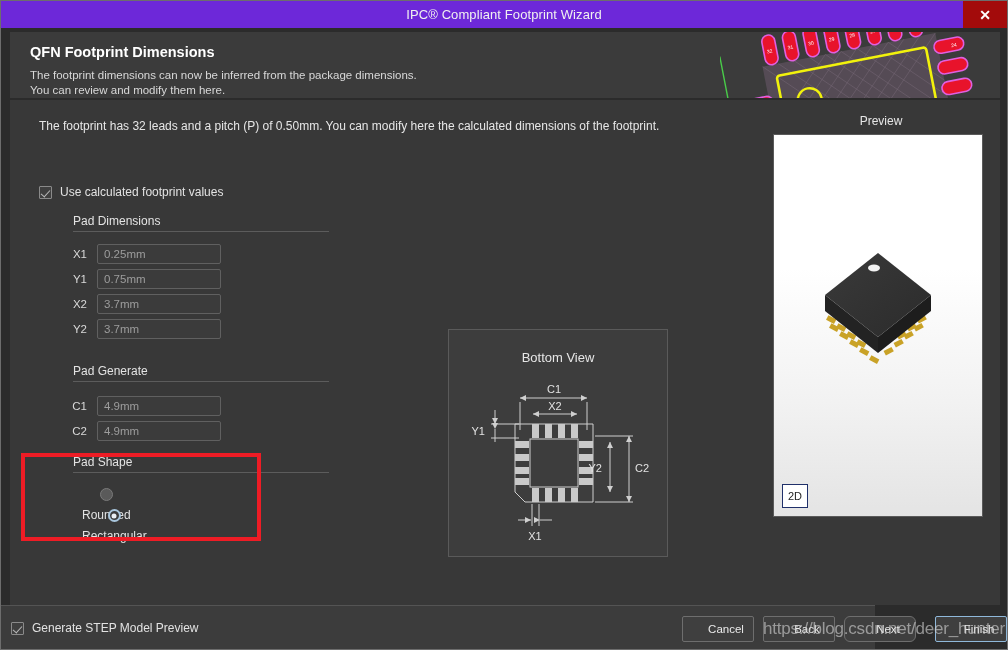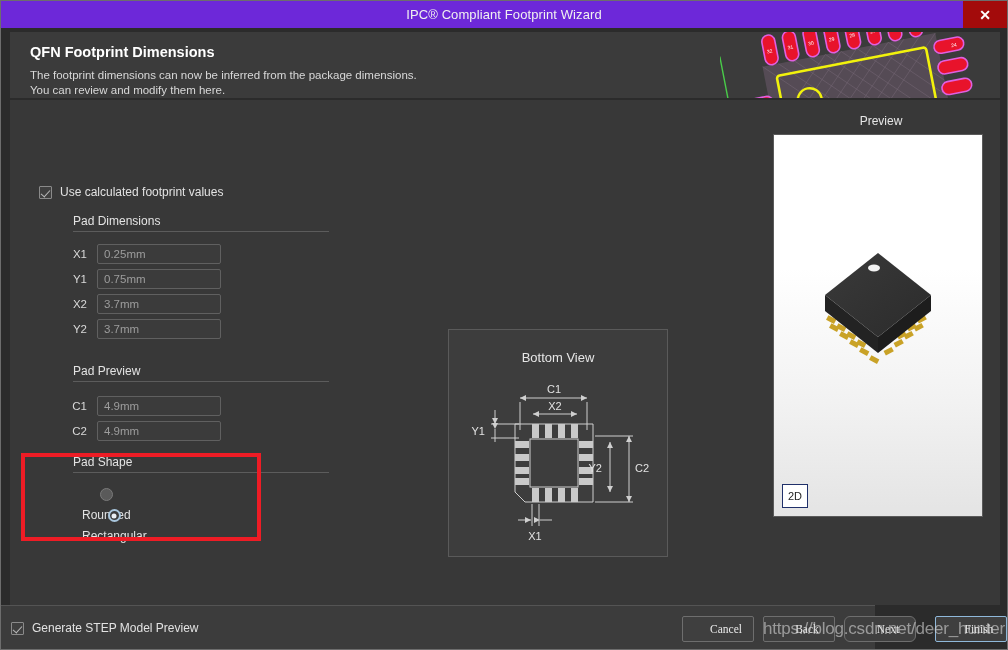--- a/index.html
+++ b/index.html
@@ -145,21 +145,21 @@
 
   
   .footer {
     position: absolute; left: 0; bottom: 0; width: 874px; height: 44px;
     background: #3c3c3c; border-top: 1px solid #545454;
   }
   .fbtn {
     position: absolute; top: 10px; height: 26px; width: 72px;
     background: #3f3f3f; border: 1px solid #6e6e6e; border-radius: 2px;
     color: #eaeaea; font-size: 11.5px;
-    font-family: Liberation Serif, serif;
+    font-family: Liberation Sans, sans-serif;
     cursor: pointer;
     padding-left: 16px;
   }
   .fbtn.focus { border: 1px solid #8fb8da; }
   .watermark {
     position: absolute; left: 762px; top: 618px;
     color: rgba(210,210,210,0.62); font-size: 17px;
     white-space: nowrap; pointer-events: none;
     letter-spacing: -0.2px;
   }
@@ -228,20 +228,21 @@
           <rect x="18" y="67" width="30" height="13" rx="6.5" fill="#e8132b" stroke="#e060e0" stroke-width="1.6"></rect>
           <rect x="18" y="88" width="30" height="13" rx="6.5" fill="#e8132b" stroke="#e060e0" stroke-width="1.6"></rect>
         </g>
         <text x="33" y="55" font-size="5" fill="#ffffff" text-anchor="middle" font-family="Liberation Sans, sans-serif">1</text>
       </g>
     </svg>
   </div>
 
   <div class="body">
 
+    <div class="intro">The footprint has 32 leads and a pitch (P) of 0.50mm. You can modify here the calculated dimensions of the footprint.</div>
 
     <div class="cb-row" style="left:29px; top:85px;">
       <span class="cb-box checked"></span>
       <span class="cb-label">Use calculated footprint values</span>
     </div>
 
     <div class="sect" style="left:31px; top:114px;">
       <div class="sect-title">Pad Dimensions</div>
       <div class="sect-rule"></div>
     </div>
@@ -257,21 +258,21 @@
     <div class="frow" style="left:31px; top:194px;">
       <span class="flabel">X2</span>
       <input class="finput" disabled="" value="3.7mm" style="">
     </div>
     <div class="frow" style="left:31px; top:219px;">
       <span class="flabel">Y2</span>
       <input class="finput" disabled="" value="3.7mm" style="">
     </div>
 
     <div class="sect" style="left:31px; top:264px;">
-      <div class="sect-title">Pad Preview</div>
+      <div class="sect-title">Pad Generate</div>
       <div class="sect-rule"></div>
     </div>
 
     <div class="frow" style="left:31px; top:296px;">
       <span class="flabel">C1</span>
       <input class="finput" disabled="" value="4.9mm" style="">
     </div>
     <div class="frow" style="left:31px; top:321px;">
       <span class="flabel">C2</span>
       <input class="finput" disabled="" value="4.9mm" style="">

